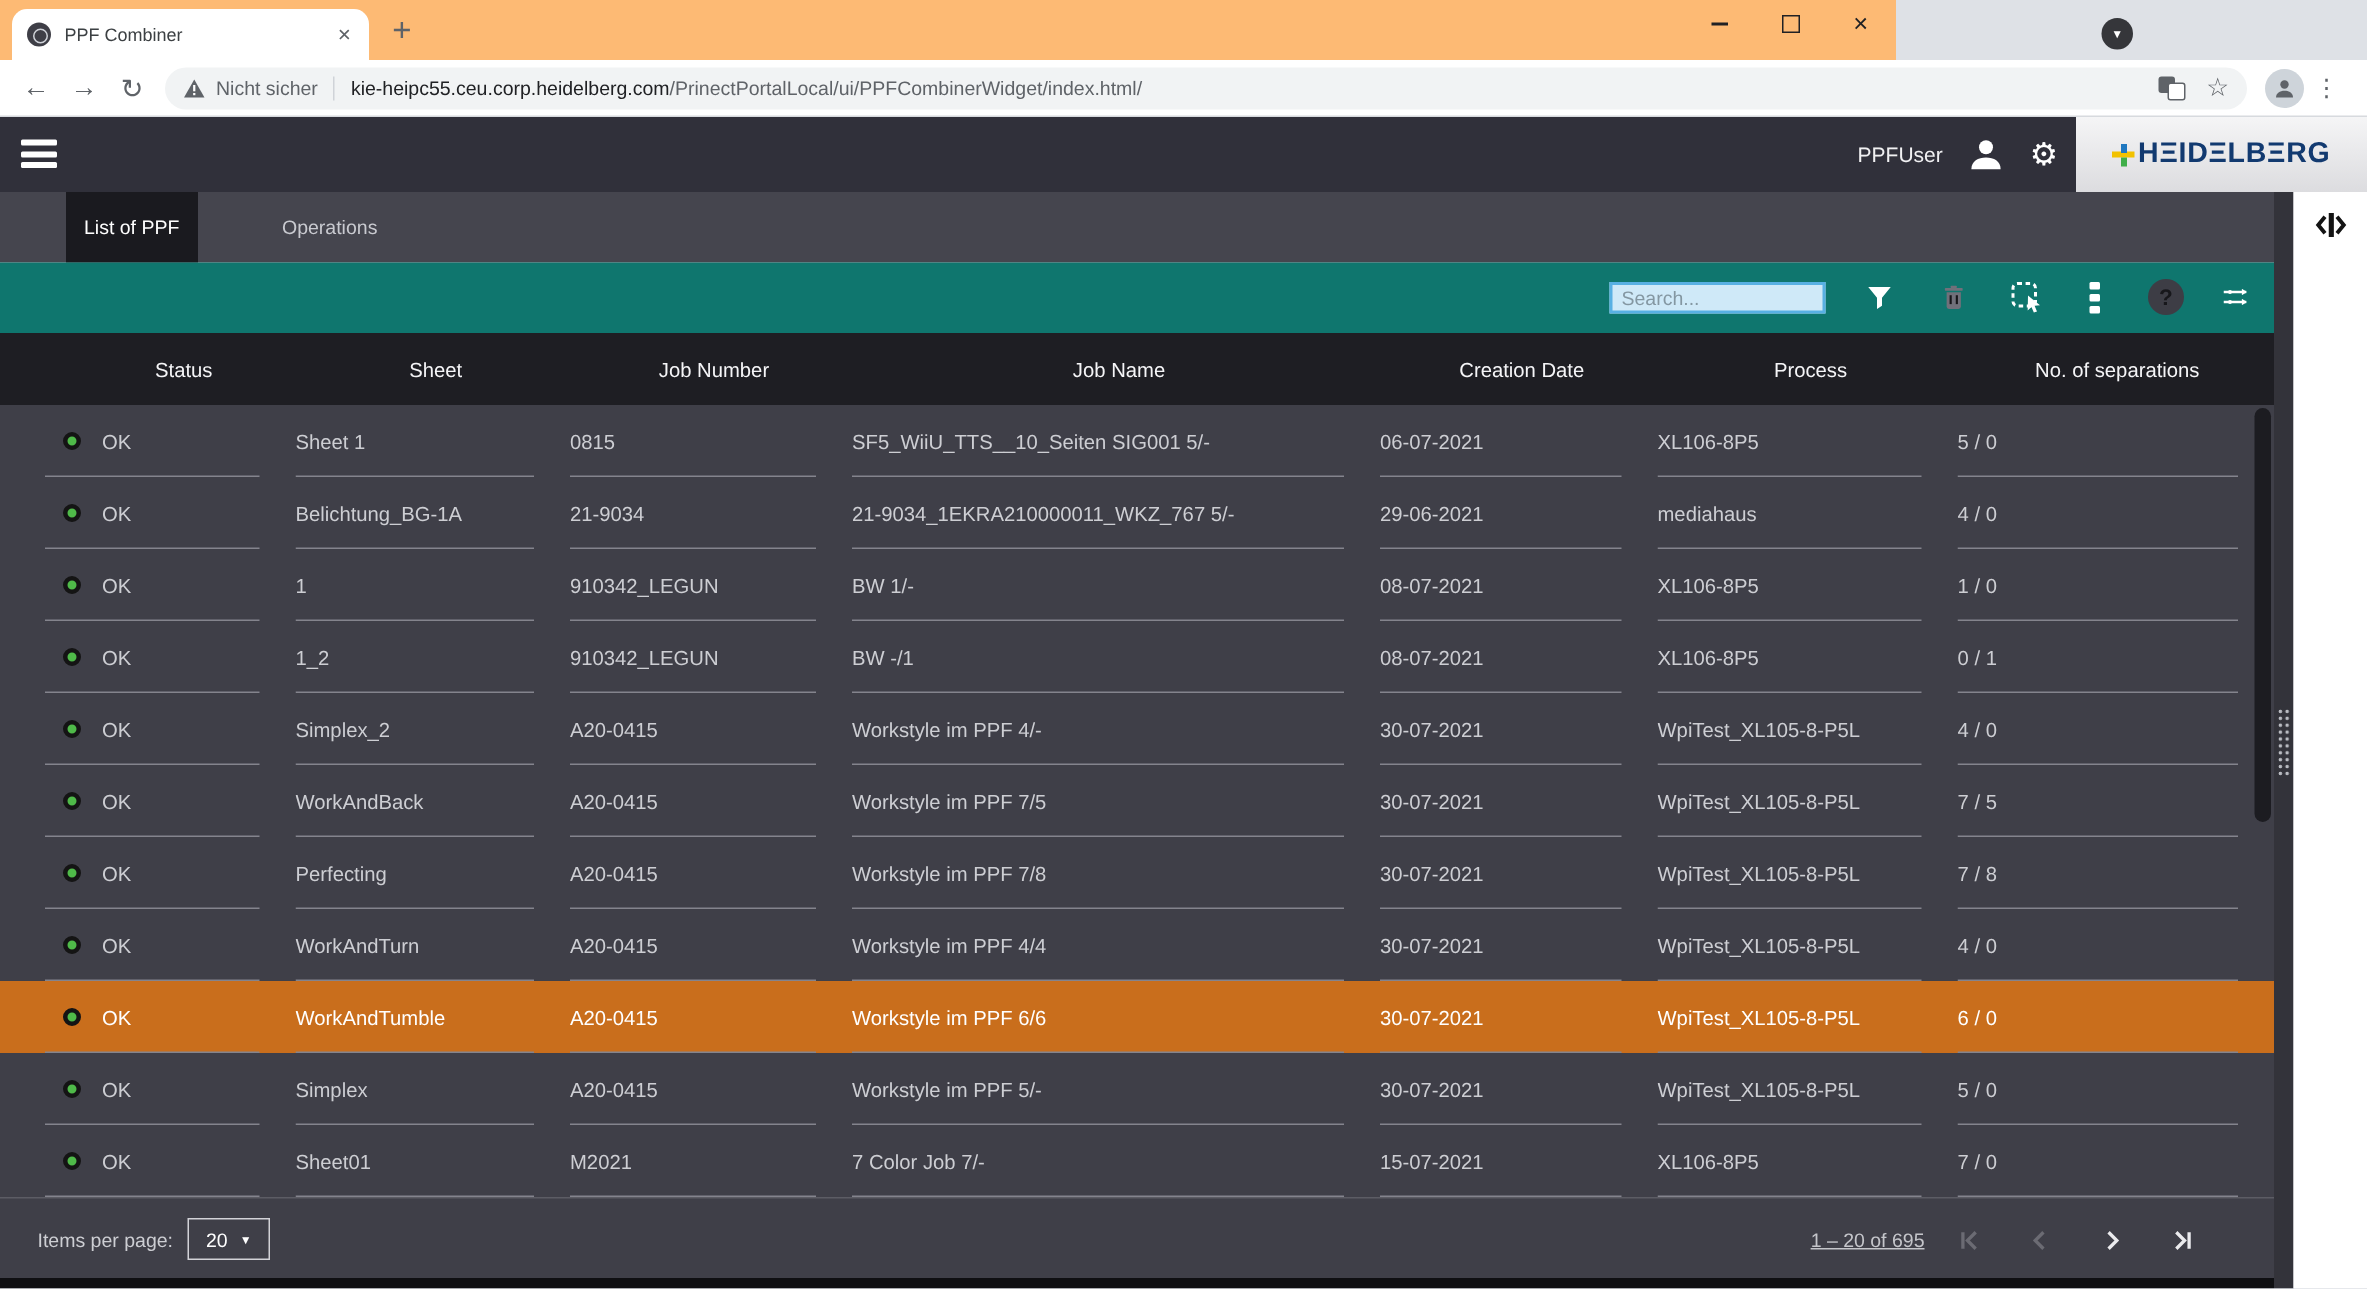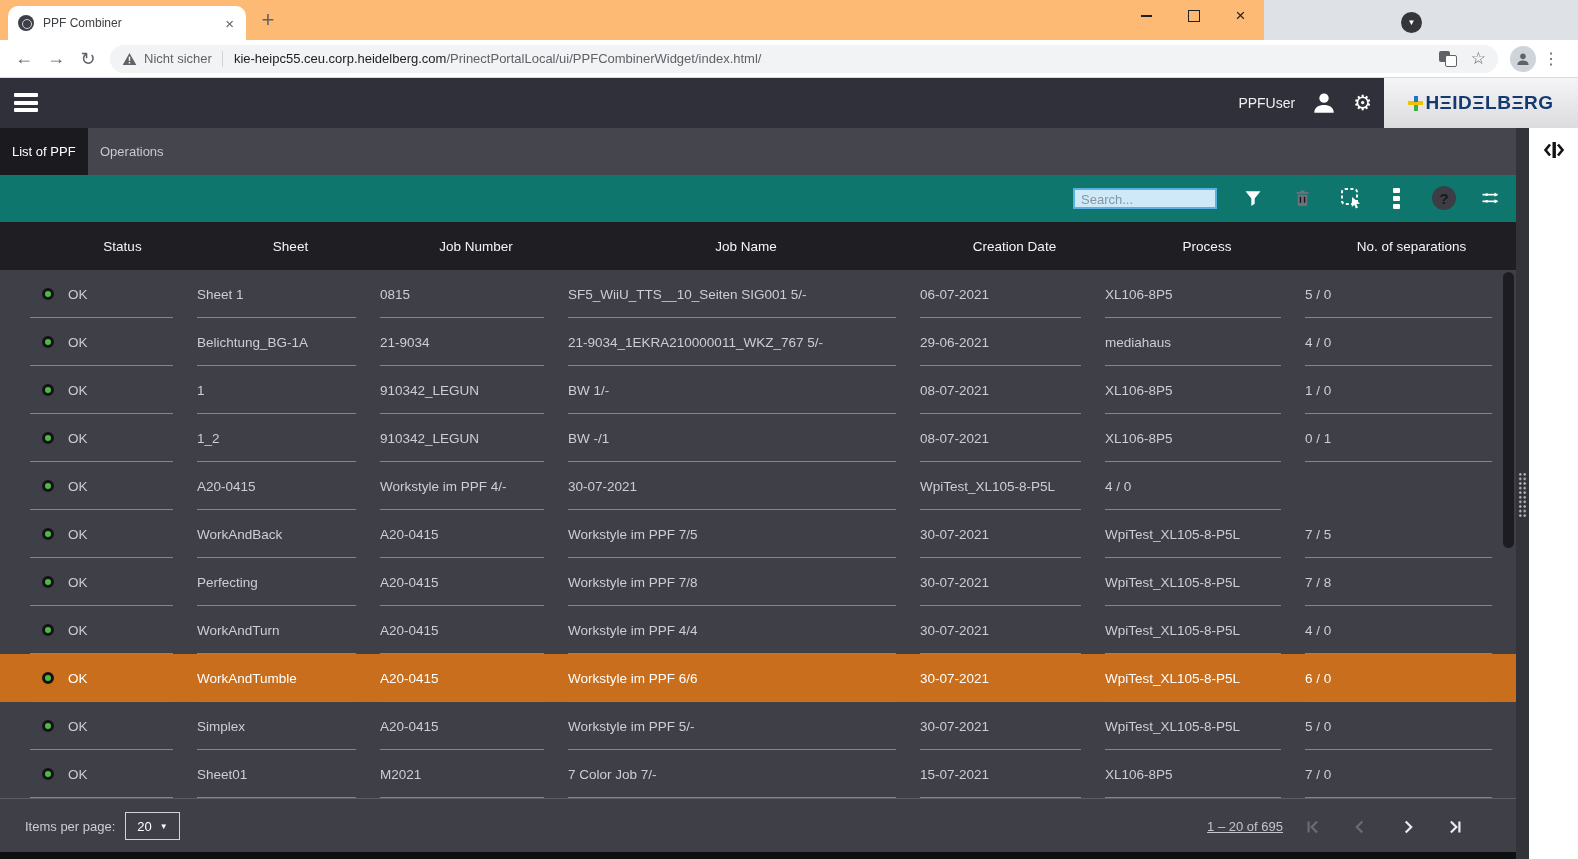--- a/index.html
+++ b/index.html
@@ -58,21 +58,21 @@
     background:linear-gradient(180deg,#f5f5f6 0%,#dcdcdf 100%); display:flex; align-items:center; justify-content:center; }
   .logo { display:flex; align-items:center; }
   .logo-plus { position:relative; width:15px; height:15px; margin-right:2px; }
   .logo-plus .lp-h { position:absolute; left:0; top:5.5px; width:15px; height:4px; background:#f2c200; }
   .logo-plus .lp-vt { position:absolute; left:5.5px; top:0; width:4px; height:6px; background:#1f78c0; }
   .logo-plus .lp-vb { position:absolute; left:5.5px; bottom:0; width:4px; height:6px; background:#3fae49; }
   .logo-text { font-size:19px; font-weight:700; color:#123a70; letter-spacing:0.5px; }
 
   
   .view-tabs { position:absolute; top:128px; left:0; width:1516px; height:47px; background:#45454e; display:flex; }
-  .vtab { height:47px; display:flex; align-items:center; padding:0 12px; font-size:13px; color:#c9cad0; cursor:pointer; }
+  .vtab { height:47px; display:flex; align-items:center; padding:0 12px; font-size:13px; color:#c9cad0; cursor:pointer;margin-left:44px; }
   .vtab.active { background:#1a1a1f; color:#fff; width:88px; }
 
   
   .toolbar { position:absolute; top:175px; left:0; width:1516px; height:47px; background:#0f766e; }
   .search-box { position:absolute; left:1073px; top:13px; width:144px; height:21px; background:#cfe9f8;
     border:2px solid #58b0e3; }
   .search-box input { width:100%; height:100%; border:0; outline:0; background:transparent; font-size:13px;
     font-family:"Liberation Sans", sans-serif; color:#33424d; padding:0 6px; }
   .search-box input::placeholder { color:#8497a2; }
   .tb-ic { position:absolute; top:11px; width:24px; height:24px; display:flex; align-items:center; justify-content:center; cursor:pointer; }
@@ -299,20 +299,21 @@
       <div class="cell">BW -/1</div>
       <div class="cell">08-07-2021</div>
       <div class="cell">XL106-8P5</div>
       <div class="cell">0 / 1</div>
     </div>
     <div class="trow">
       <div class="cell status-cell">
         <span class="dot"></span>
         <span class="oklabel">OK</span>
       </div>
+      <div class="cell">Simplex_2</div>
       <div class="cell">A20-0415</div>
       <div class="cell">Workstyle im PPF 4/-</div>
       <div class="cell">30-07-2021</div>
       <div class="cell">WpiTest_XL105-8-P5L</div>
       <div class="cell">4 / 0</div>
     </div>
     <div class="trow">
       <div class="cell status-cell">
         <span class="dot"></span>
         <span class="oklabel">OK</span>

